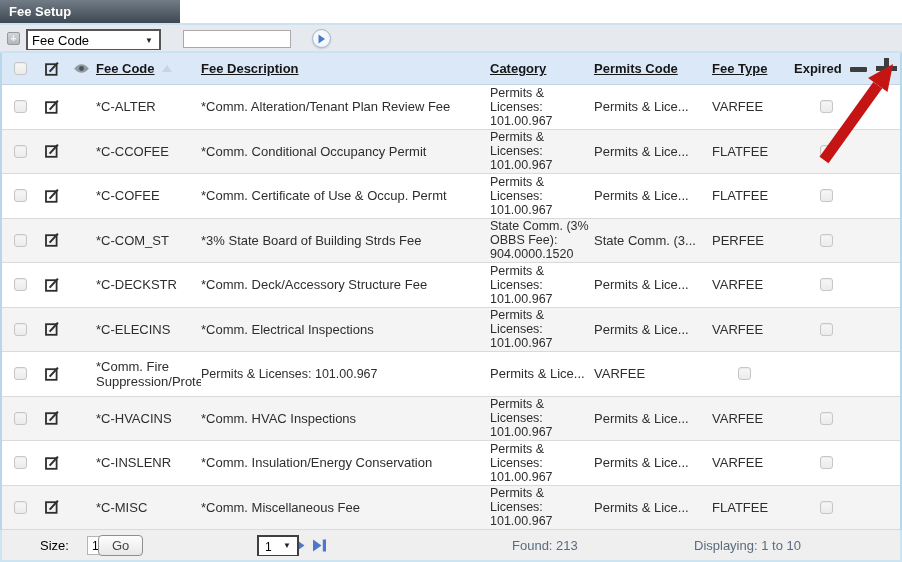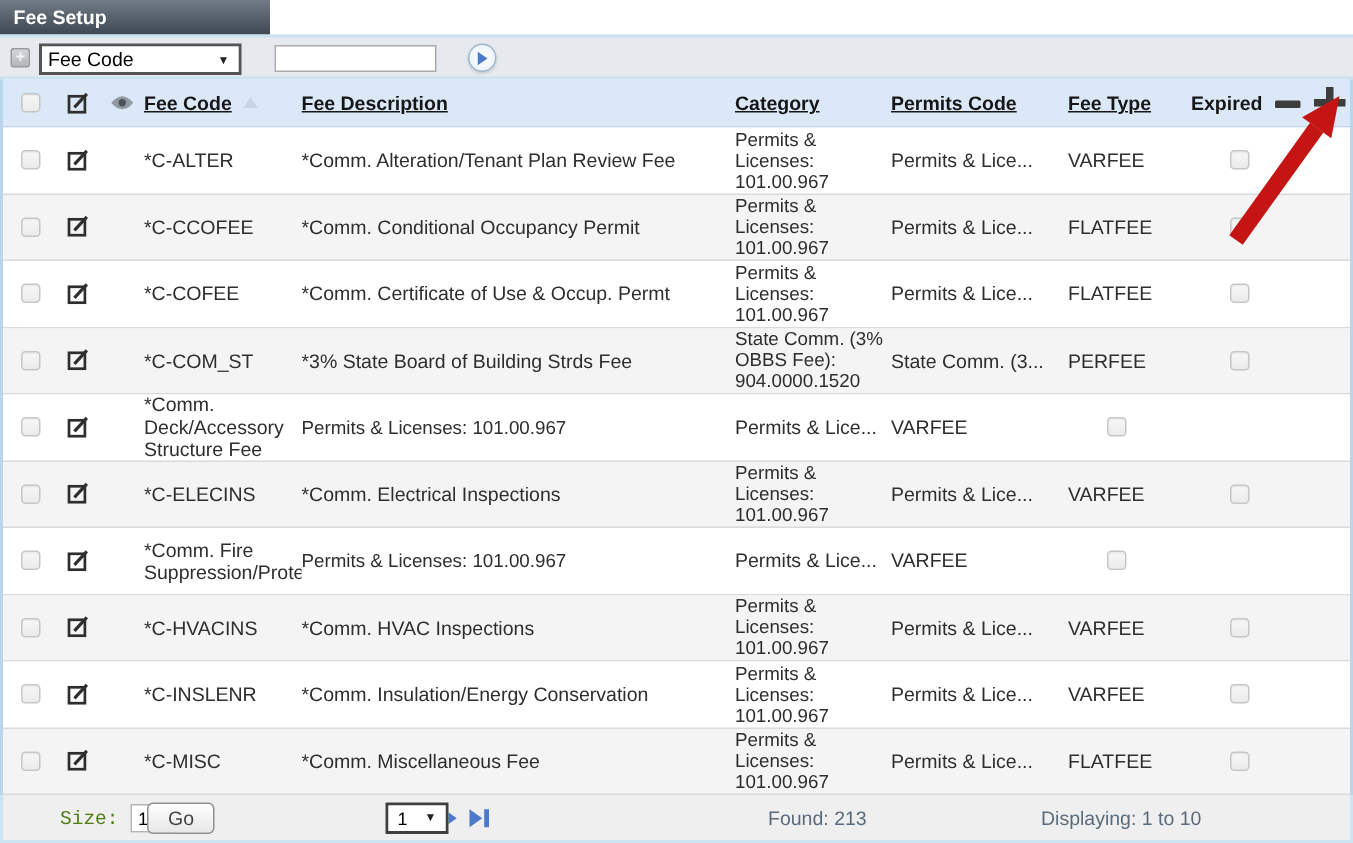--- a/index.html
+++ b/index.html
@@ -57,21 +57,21 @@
   .bar-minus { position:absolute; left:56px; top:14px; width:17px; height:5px;
                background:#3d3d3d; border-radius:1px; cursor:pointer; }
   .cross-plus { position:absolute; left:82px; top:5px; width:21px; height:21px; cursor:pointer; }
   .cross-plus::before { content:""; position:absolute; left:0; top:8px; width:21px; height:5px; background:#3d3d3d; }
   .cross-plus::after  { content:""; position:absolute; left:8px; top:0; width:5px; height:21px; background:#3d3d3d; }
 
   
   .footer { position:absolute; top:530px; left:0; width:902px; height:32px; background:#efefef;
             border-left:2px solid #cde4f2; border-right:2px solid #cde4f2; border-bottom:2px solid #cde4f2; }
   .footer .f-item { position:absolute; top:0; height:30px; display:flex; align-items:center; }
-  .size-lbl { left:38px; color:#4d7c0f; font-size:13px;font-family:Liberation Mono, monospace; }
+  .size-lbl { left:38px; color:#000000; font-size:13px; }
   .size-input { position:absolute; left:72px; top:6px; width:31px; height:19px; border:1px solid #b5b5b5;
                 background:#fff; font-size:12px; padding:2px 4px;margin-left:13px; }
   .go-btn { position:absolute; left:96px; top:5px; height:21px; padding:0 13px;
             border:1px solid #8f8f8f; border-radius:4px; background:linear-gradient(#fefefe,#e7e7e7);
             font-size:13px; color:#444; cursor:pointer; font-family:"Liberation Sans", sans-serif; }
   .pager { left:255px; gap:6px; }
   .pager svg { display:block; cursor:pointer; }
   .page-selwrap { width:42px; height:21px; border:2px solid #3f3f3f; }
   .page-selwrap select { width:100%; height:100%; border:0; background:#fff; font-size:12px;
                          padding-left:6px; appearance:none; -webkit-appearance:none; outline:none; }
@@ -232,20 +232,21 @@
         <div class="td c-center">
             <span class="cb"></span>
           </div>
         <div class="td c-center">
           <svg width="16" height="16" viewBox="0 0 16 16">
             <rect x="2" y="3.2" width="10.6" height="10.6" fill="none" stroke="#2e2e2e" stroke-width="1.8"></rect>
             <line x1="5.6" y1="10.6" x2="13.9" y2="1.6" stroke="#2e2e2e" stroke-width="2.1"></line>
           </svg>
         </div>
         <div class="td"></div>
+        <div class="td">*C-DECKSTR</div>
         <div class="td">*Comm. Deck/Accessory Structure Fee</div>
         <div class="td c-cat">Permits &amp; Licenses: 101.00.967</div>
         <div class="td">Permits &amp; Lice...</div>
         <div class="td">VARFEE</div>
         <div class="td c-exp">
           <span class="cb"></span>
         </div>
       </div>
         <div class="tr row alt">
         <div class="td c-center">

